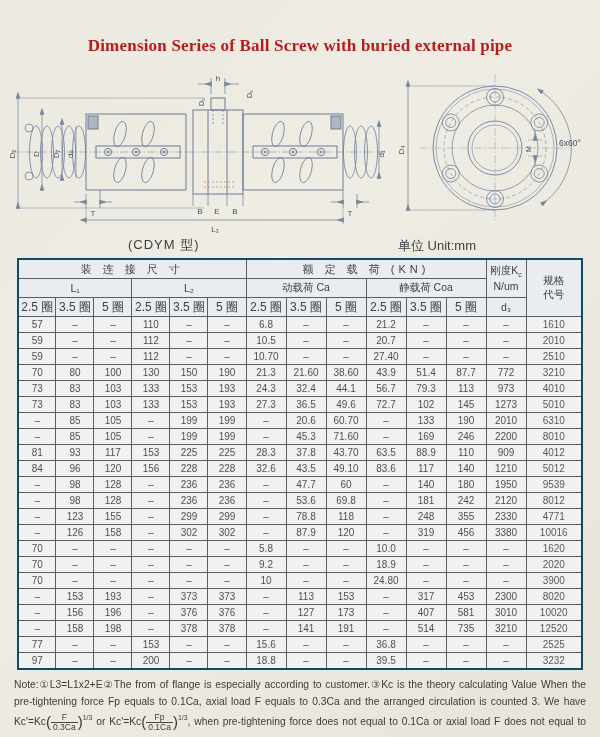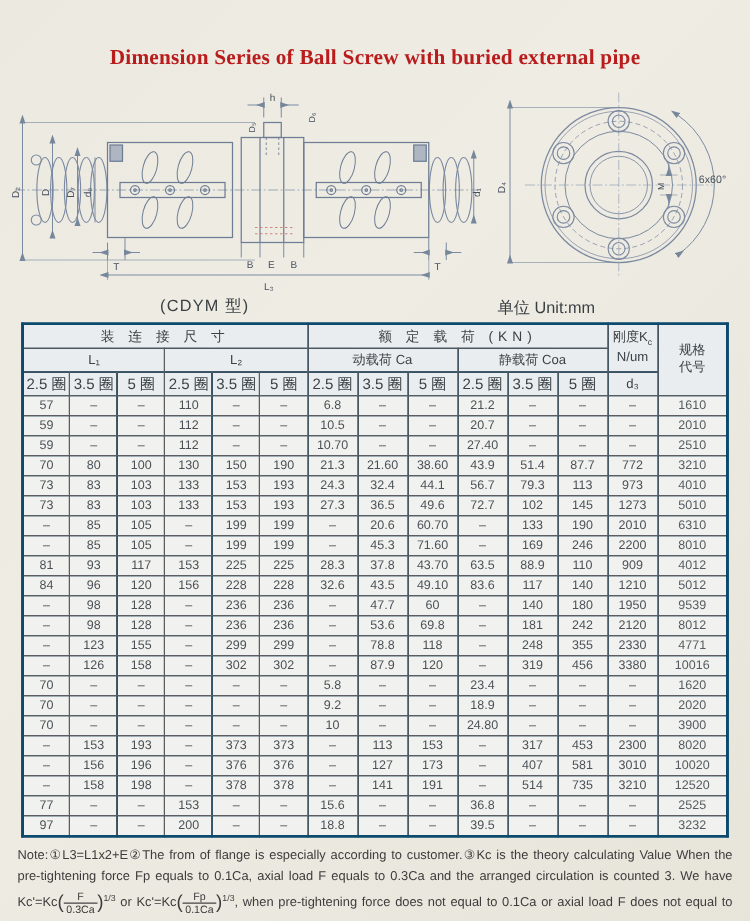--- a/index.html
+++ b/index.html
@@ -528,21 +528,21 @@
         <tr>
           <td>70</td>
           <td>–</td>
           <td>–</td>
           <td>–</td>
           <td>–</td>
           <td>–</td>
           <td>5.8</td>
           <td>–</td>
           <td>–</td>
-          <td>23.4</td>
+          <td>10.0</td>
           <td>–</td>
           <td>–</td>
           <td>–</td>
           <td class="spec">1620</td>
         </tr>
         <tr>
           <td>70</td>
           <td>–</td>
           <td>–</td>
           <td>–</td>

